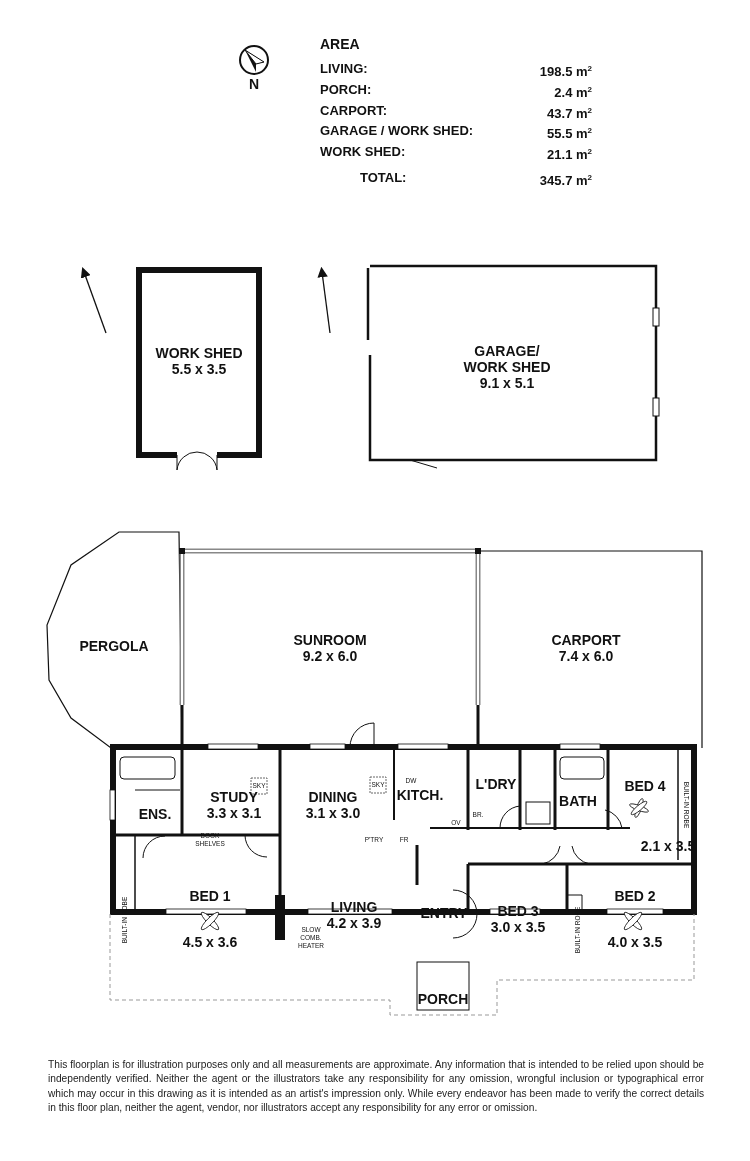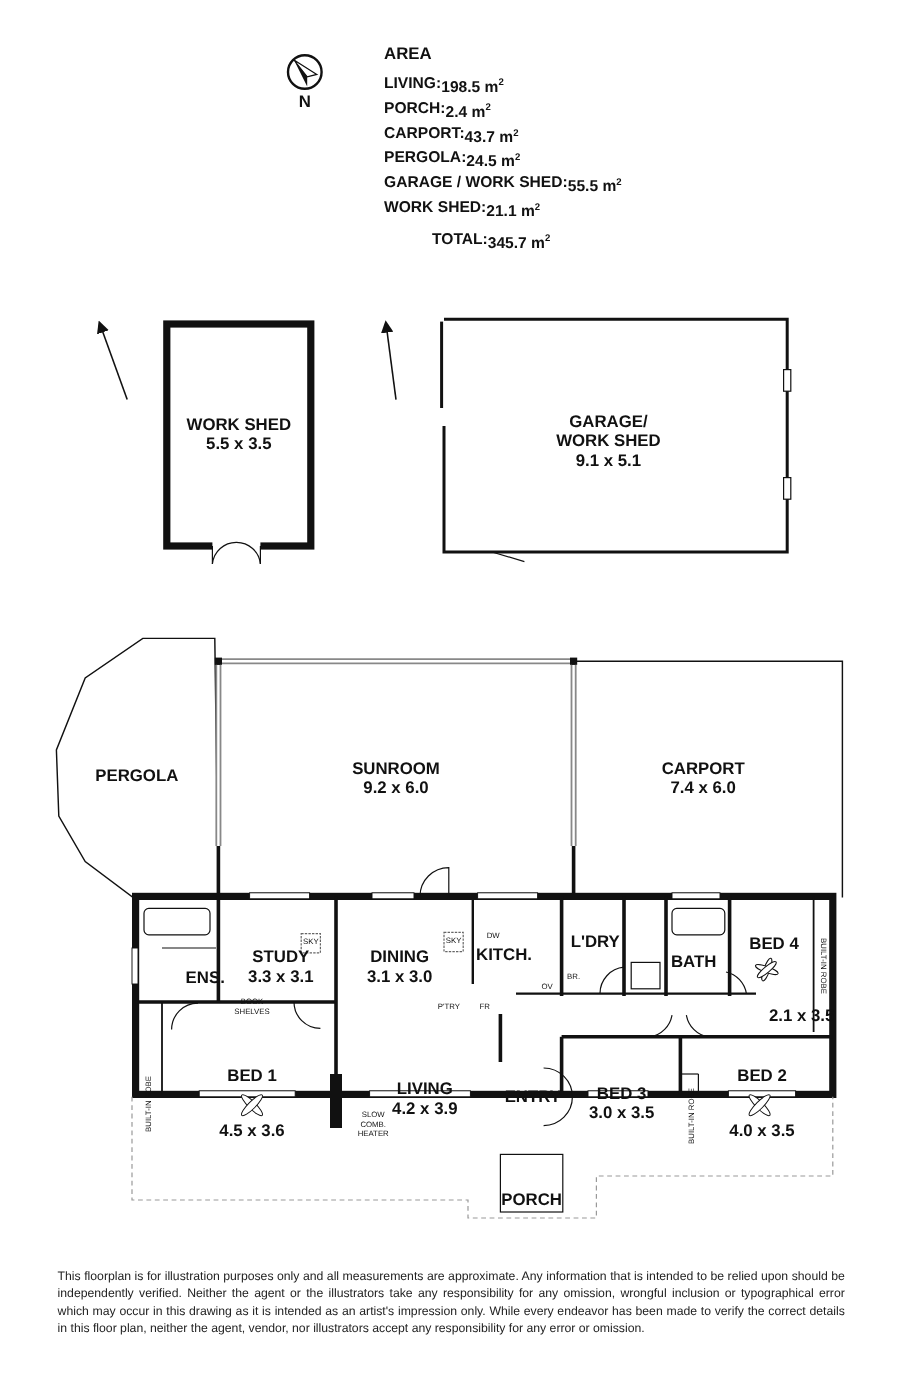--- a/index.html
+++ b/index.html
@@ -1,19 +1,19 @@
 <!DOCTYPE html>
 <html><head>
 <meta charset="utf-8">
 <style>
   html,body{margin:0;padding:0;background:#ffffff;}
   body{width:750px;height:1161px;position:relative;overflow:hidden;font-family:"Liberation Sans",sans-serif;color:#111;}
   .area{position:absolute;left:320px;top:36px;width:272px;font-family:"Liberation Sans",sans-serif;}
   .area-title{font-weight:bold;font-size:14px;margin-bottom:8px;}
-  .area-row{display:flex;font-size:13px;font-weight:bold;line-height:17.5px;}
+  .area-row{display:flex;justify-content:space-between;font-size:13px;font-weight:bold;line-height:17.5px;}
   .area-row.total{margin-top:5px;margin-left:40px;}
   .area-row sup{font-size:8px;}
   .compass{position:absolute;left:238px;top:42px;}
   svg.plan{position:absolute;left:0;top:0;}
   .lbl{position:absolute;text-align:center;font-weight:bold;font-size:14px;line-height:16px;transform:translate(-50%,0);white-space:nowrap;}
   .lbl .dim{font-weight:bold;font-size:14px;display:block;}
   .small{position:absolute;font-size:6.5px;line-height:8px;text-align:center;transform:translate(-50%,0);white-space:nowrap;}
   .vert{position:absolute;font-size:6.5px;transform:translate(-50%,-50%) rotate(-90deg);white-space:nowrap;}
   .vert.r{transform:translate(-50%,-50%) rotate(90deg);}
   .disclaimer{position:absolute;left:48px;top:1058px;width:656px;font-size:10.2px;line-height:14.3px;text-align:justify;color:#222;}
@@ -36,24 +36,20 @@
       <span>LIVING:</span>
       <span><span>198.5 m</span><sup>2</sup></span>
     </div>
   <div class="area-row">
       <span>PORCH:</span>
       <span><span>2.4 m</span><sup>2</sup></span>
     </div>
   <div class="area-row">
       <span>CARPORT:</span>
       <span><span>43.7 m</span><sup>2</sup></span>
-    </div>
-  <div class="area-row">
-      <span>PERGOLA:</span>
-      <span><span>24.5 m</span><sup>2</sup></span>
     </div>
   <div class="area-row">
       <span>GARAGE / WORK SHED:</span>
       <span><span>55.5 m</span><sup>2</sup></span>
     </div>
   <div class="area-row">
       <span>WORK SHED:</span>
       <span><span>21.1 m</span><sup>2</sup></span>
     </div>
   <div class="area-row total">
@@ -182,21 +178,21 @@
 </div>
 <div class="lbl" style="left:507px;top:343px;">
   <span style="display:block">GARAGE/</span>
   <span style="display:block">WORK SHED</span>
   <span class="dim">9.1 x 5.1</span>
 </div>
 
 <div class="lbl" style="left:114px;top:638px;"><span>PERGOLA</span></div>
 <div class="lbl" style="left:330px;top:632px;"><span>SUNROOM</span><span class="dim">9.2 x 6.0</span></div>
 <div class="lbl" style="left:586px;top:632px;"><span>CARPORT</span><span class="dim">7.4 x 6.0</span></div>
-<div class="lbl" style="left:152px;top:806px;padding-left:38px;"><span>ENS.</span></div>
+<div class="lbl" style="left:136px;top:806px;padding-left:38px;"><span>ENS.</span></div>
 <div class="lbl" style="left:234px;top:789px;"><span>STUDY</span><span class="dim">3.3 x 3.1</span></div>
 <div class="lbl" style="left:333px;top:789px;"><span>DINING</span><span class="dim">3.1 x 3.0</span></div>
 <div class="lbl" style="left:420px;top:787px;"><span>KITCH.</span></div>
 <div class="lbl" style="left:496px;top:776px;"><span>L'DRY</span></div>
 <div class="lbl" style="left:578px;top:793px;"><span>BATH</span></div>
 <div class="lbl" style="left:645px;top:778px;"><span>BED 4</span></div>
 <div class="lbl" style="left:668px;top:822px;margin-top:16px;">
     <span class="dim">2.1 x 3.5</span>
   </div>
 <div class="lbl" style="left:210px;top:888px;"><span>BED 1</span></div>

